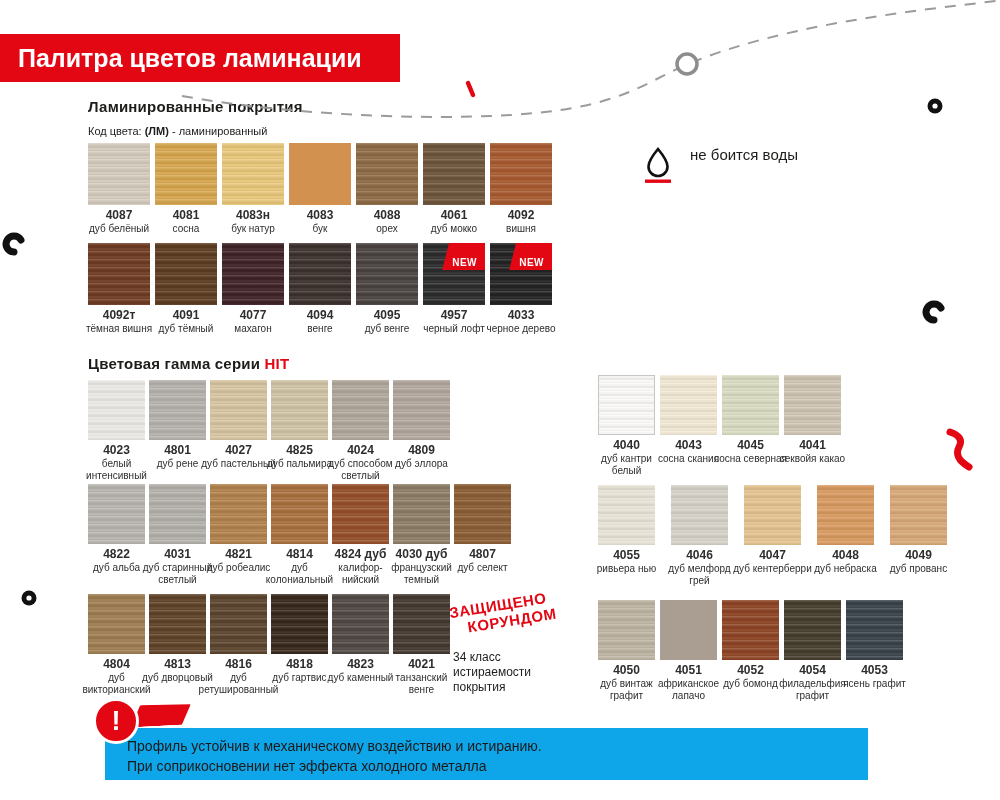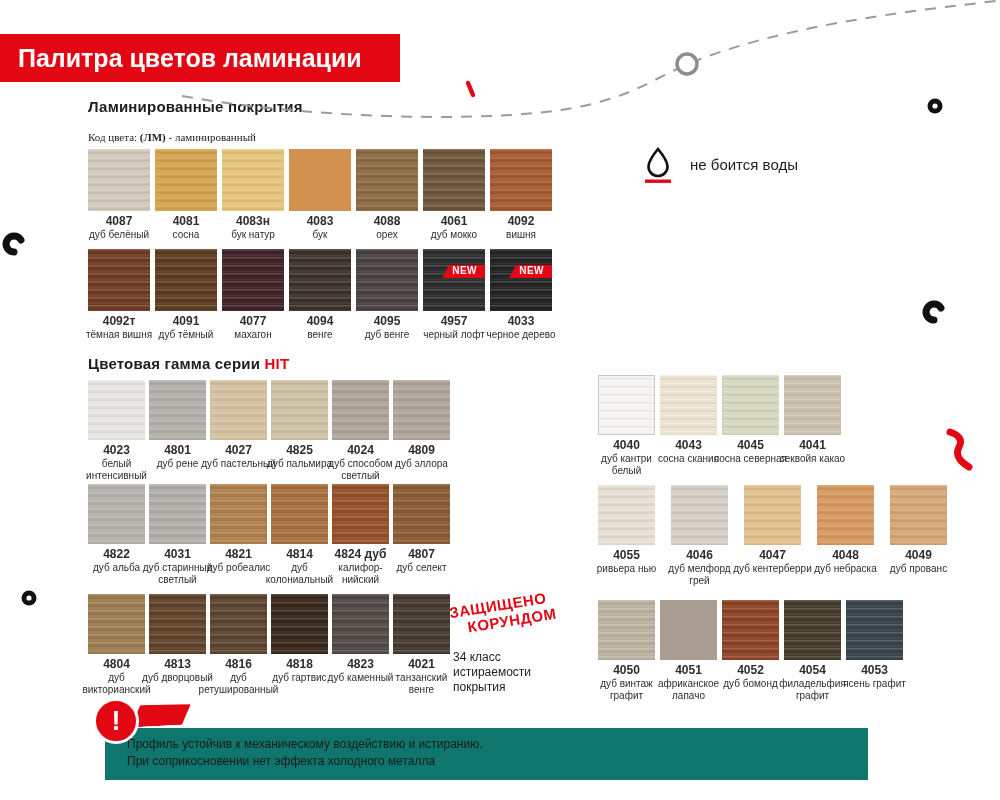--- a/index.html
+++ b/index.html
@@ -9,21 +9,21 @@
   }
   .abs{position:absolute;}
   
   .header-banner{
     left:0;top:34px;width:400px;height:48px;background:#e30613;
     color:#fff;font-size:25px;font-weight:700;line-height:48px;
     padding-left:18px;box-sizing:border-box;white-space:nowrap;
   }
   
   .sec-title{font-size:15px;font-weight:800;color:#1d1d1b;letter-spacing:.2px;}
-  .sec-sub{font-size:11px;color:#1d1d1b;margin-top:16px;font-family:Liberation Serif, serif;}
+  .sec-sub{font-size:11px;color:#1d1d1b;margin-top:10px;}
   .sec-sub b{font-weight:700;}
   .accent{color:#e30613;}
   
   .swatch-row{display:flex;align-items:flex-start;}
   .grid-lg .swatch-row{gap:5px;}
   .grid-sm .swatch-row{gap:4px;}
   .grid-right .swatch-row{gap:5px;}
   .cell{display:flex;flex-direction:column;align-items:center;}
   .grid-lg .cell{width:62px;}
   .grid-sm .cell{width:57px;}
@@ -34,38 +34,38 @@
     background-image:repeating-linear-gradient(to bottom,
       rgba(255,255,255,.16) 0px, rgba(255,255,255,.16) 1px,
       rgba(0,0,0,.05) 2px, rgba(0,0,0,.02) 3px,
       rgba(0,0,0,.12) 4px, rgba(0,0,0,.02) 5px,
       rgba(255,255,255,.08) 6px, rgba(0,0,0,.06) 8px);
   }
   .bordered{box-shadow:inset 0 0 0 1px #c6c6c6;}
   .code{margin-top:4px;font-size:12px;font-weight:700;color:#2e2e2e;line-height:1.1;white-space:nowrap;}
   .name{font-size:10px;color:#2e2e2e;text-align:center;line-height:1.2;margin:1px -11px 0;}
   .new-badge{
-    position:absolute;top:16px;right:0;background:#e30613;color:#fff;
-    font-size:10px;font-weight:700;padding:0 8px 2px 10px;
+    position:absolute;top:0;right:0;background:#e30613;color:#fff;
+    font-size:10px;font-weight:700;padding:14px 8px 2px 10px;
     clip-path:polygon(16% 0,100% 0,100% 100%,0 100%);letter-spacing:.5px;
   }
   
   .features{left:640px;top:146px;display:flex;flex-direction:column;gap:13px;width:250px;}
-  .feature{display:flex;gap:14px;align-items:center;}
+  .feature{display:flex;gap:14px;align-items:flex-start;}
   .f-icon{width:36px;display:flex;justify-content:center;flex-shrink:0;}
   .f-label{font-size:15px;line-height:1.15;color:#1d1d1b;}
   
   .stamp{left:450px;top:596px;transform:rotate(-9deg);color:#e30613;
     font-size:15px;font-weight:800;letter-spacing:.5px;line-height:1.15;}
   .stamp .l2{margin-left:16px;}
   .wear-note{left:453px;top:650px;width:128px;font-size:12px;line-height:1.25;color:#1d1d1b;}
   
   .footer-bar{
-    left:105px;top:728px;width:763px;height:52px;background:#0f766e;
-    box-sizing:border-box;padding:8px 0 0 22px;font-size:12px;color:#1a1a1a;line-height:1.45;
+    left:105px;top:728px;width:763px;height:52px;background:#0ea5e9;
+    box-sizing:border-box;padding:8px 0 0 22px;font-size:14px;color:#1a1a1a;line-height:1.45;
   }
   .alert-circle{
     left:93px;top:698px;width:40px;height:40px;border-radius:50%;
     background:#e30613;border:3px solid #fff;z-index:6;
     display:flex;align-items:center;justify-content:center;
     color:#fff;font-size:27px;font-weight:800;line-height:1;
   }
   .alert-swoosh{
     left:133px;top:704px;width:56px;height:22px;background:#e30613;z-index:5;
     transform:skewX(-12deg) rotate(-3deg);
@@ -229,20 +229,25 @@
         </div>
         <div class="cell">
           <div class="swatch grain" style="background-color: rgb(170, 114, 64);"></div>
           <div class="code">4814</div>
           <div class="name">дуб колониальный</div>
         </div>
         <div class="cell">
           <div class="swatch grain" style="background-color: rgb(150, 81, 43);"></div>
           <div class="code">4824 дуб</div>
           <div class="name">калифор-нийский</div>
+        </div>
+        <div class="cell">
+          <div class="swatch grain" style="background-color: rgb(142, 126, 104);"></div>
+          <div class="code">4030 дуб</div>
+          <div class="name">французский темный</div>
         </div>
         <div class="cell">
           <div class="swatch grain" style="background-color: rgb(140, 94, 53);"></div>
           <div class="code">4807</div>
           <div class="name">дуб селект</div>
         </div>
       </div>
       <div class="swatch-row">
         <div class="cell">
           <div class="swatch grain" style="background-color: rgb(159, 126, 82);"></div>

